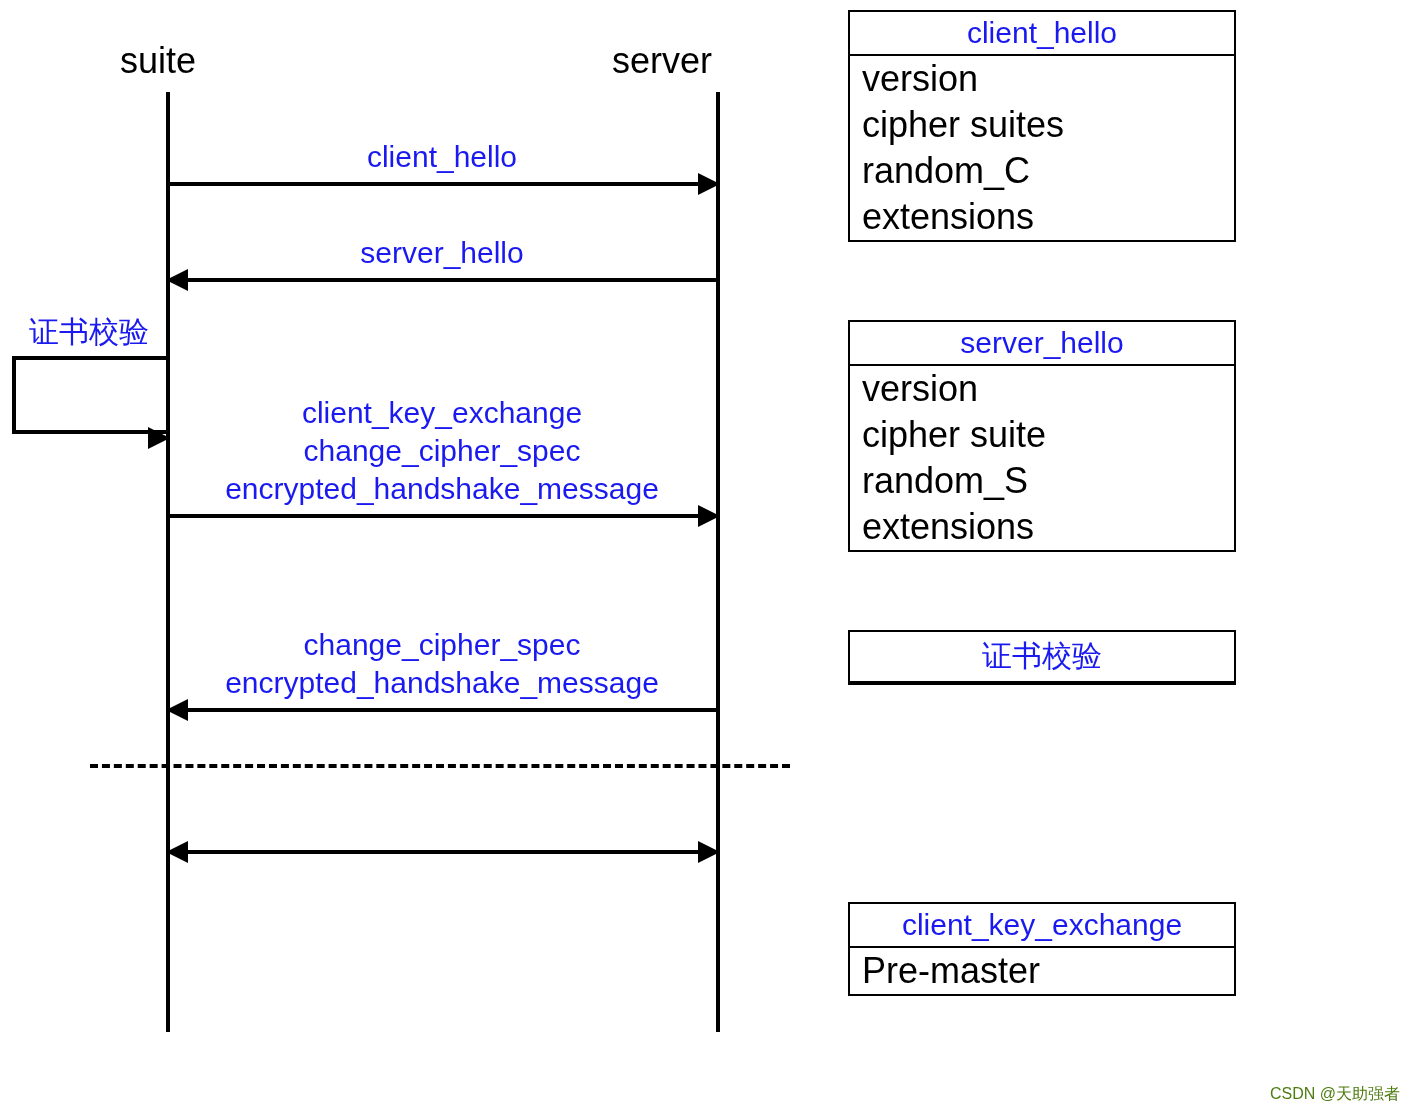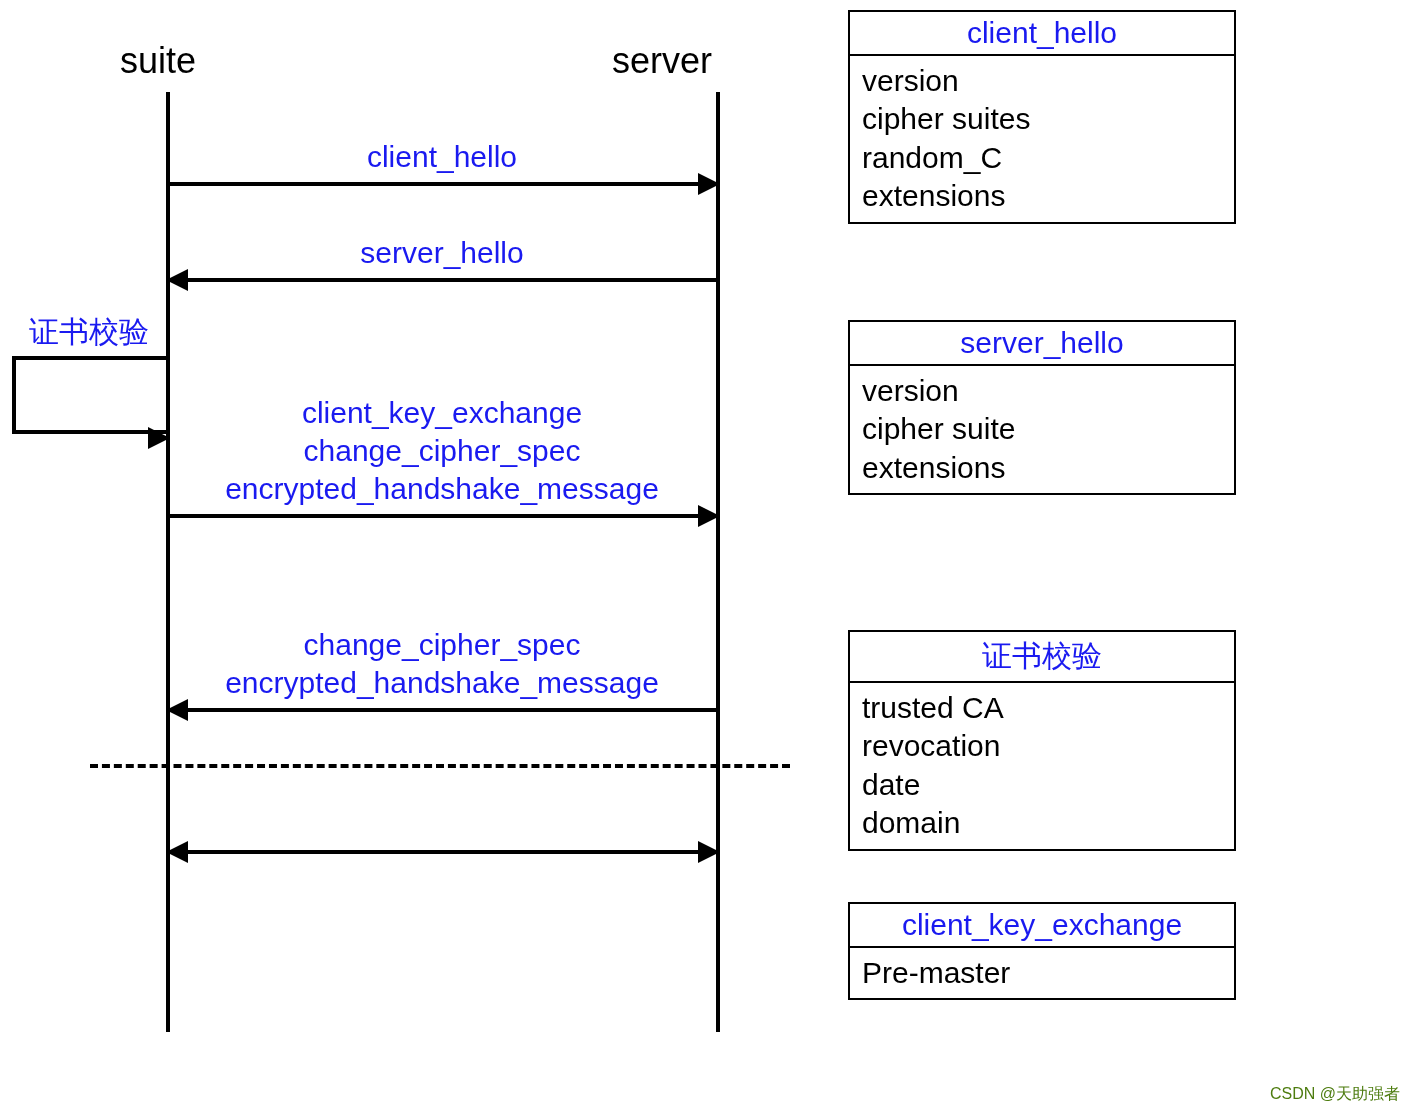--- a/index.html
+++ b/index.html
@@ -73,23 +73,23 @@
     background: #fff;
   }
   .sidebox-title {
     font-size: 30px;
     color: #1a1af0;
     text-align: center;
     padding: 4px 8px;
     border-bottom: 2px solid #000;
   }
   .sidebox-body {
-    font-size: 30px;
+    font-size: 36px;
     color: #000;
-    padding: 6px 12px;
+    padding: 0 12px;
     line-height: 1.28;
   }
   .watermark {
     position: absolute;
     font-size: 16px;
     color: #4d7c0f;
     right: 6px;
     bottom: 4px;
   }
 </style>
@@ -141,32 +141,27 @@
       <div>random_C</div>
       <div>extensions</div>
     </div>
   </div>
 
   <div class="sidebox" style="left:848px; top:320px; width:388px;">
     <div class="sidebox-title">server_hello</div>
     <div class="sidebox-body">
       <div>version</div>
       <div>cipher suite</div>
+      <div>random_S</div>
       <div>extensions</div>
     </div>
   </div>
 
   <div class="sidebox" style="left:848px; top:630px; width:388px;">
     <div class="sidebox-title">证书校验</div>
-    <div class="sidebox-body">
-      <div>trusted CA</div>
-      <div>revocation</div>
-      <div>date</div>
-      <div>domain</div>
-    </div>
   </div>
 
   <div class="sidebox" style="left:848px; top:902px; width:388px;">
     <div class="sidebox-title">client_key_exchange</div>
     <div class="sidebox-body">
       <div>Pre-master</div>
     </div>
   </div>
 
   <div class="watermark">CSDN @天助强者</div>

